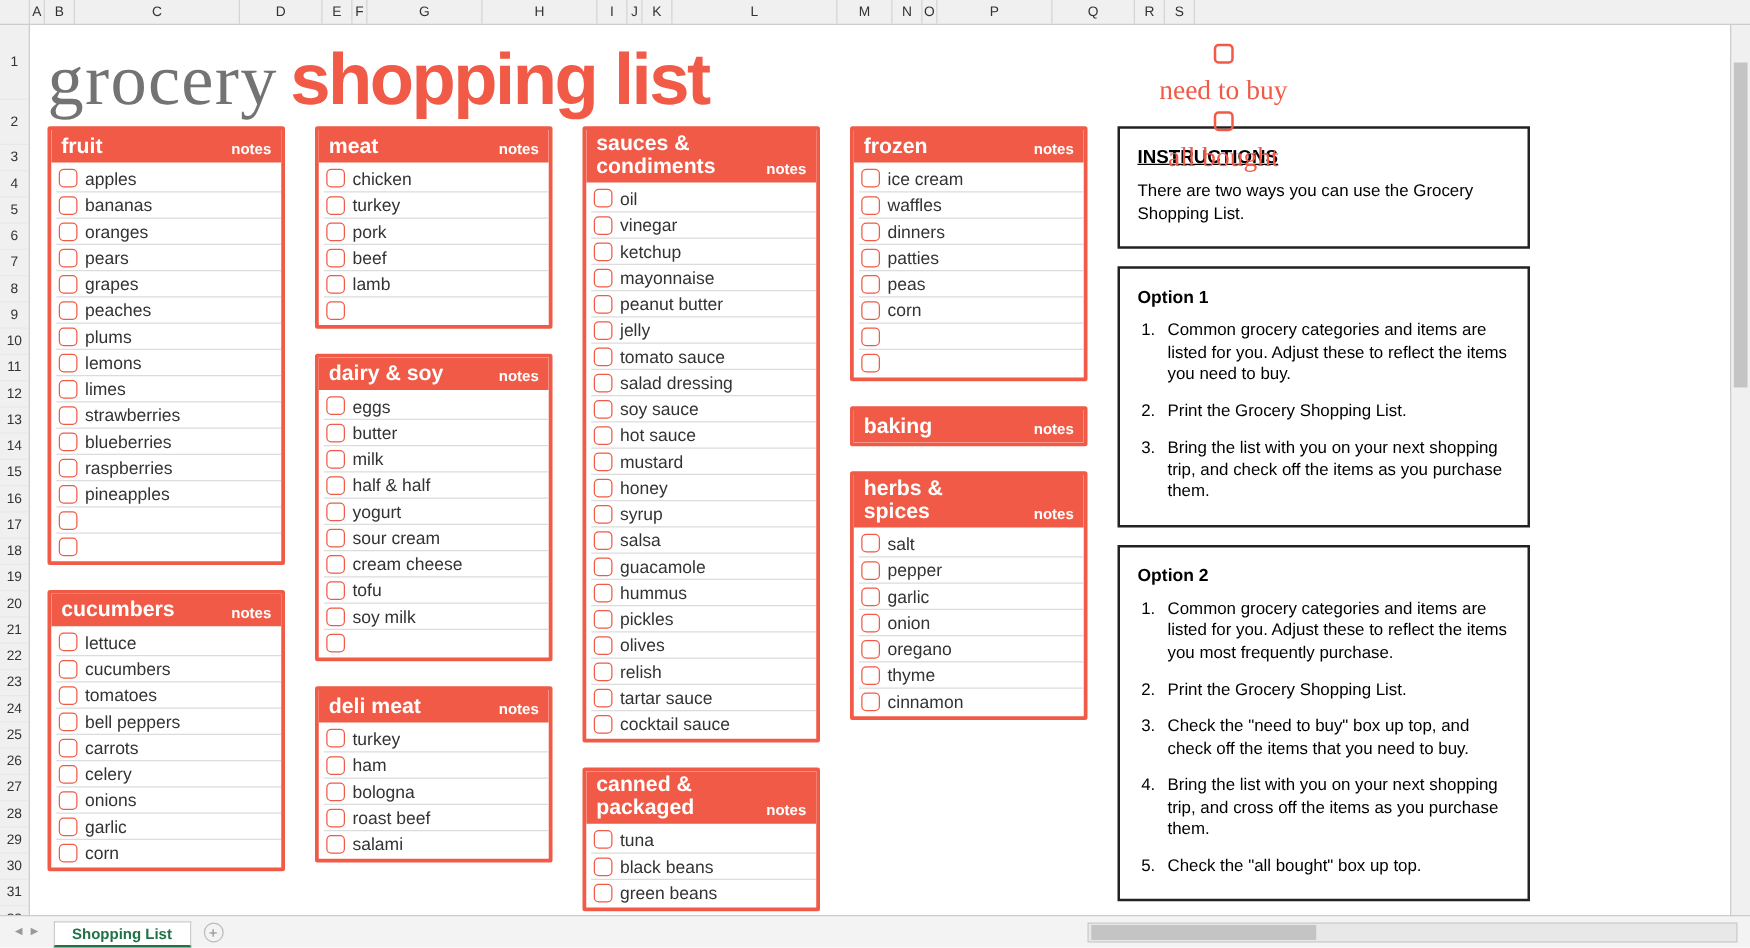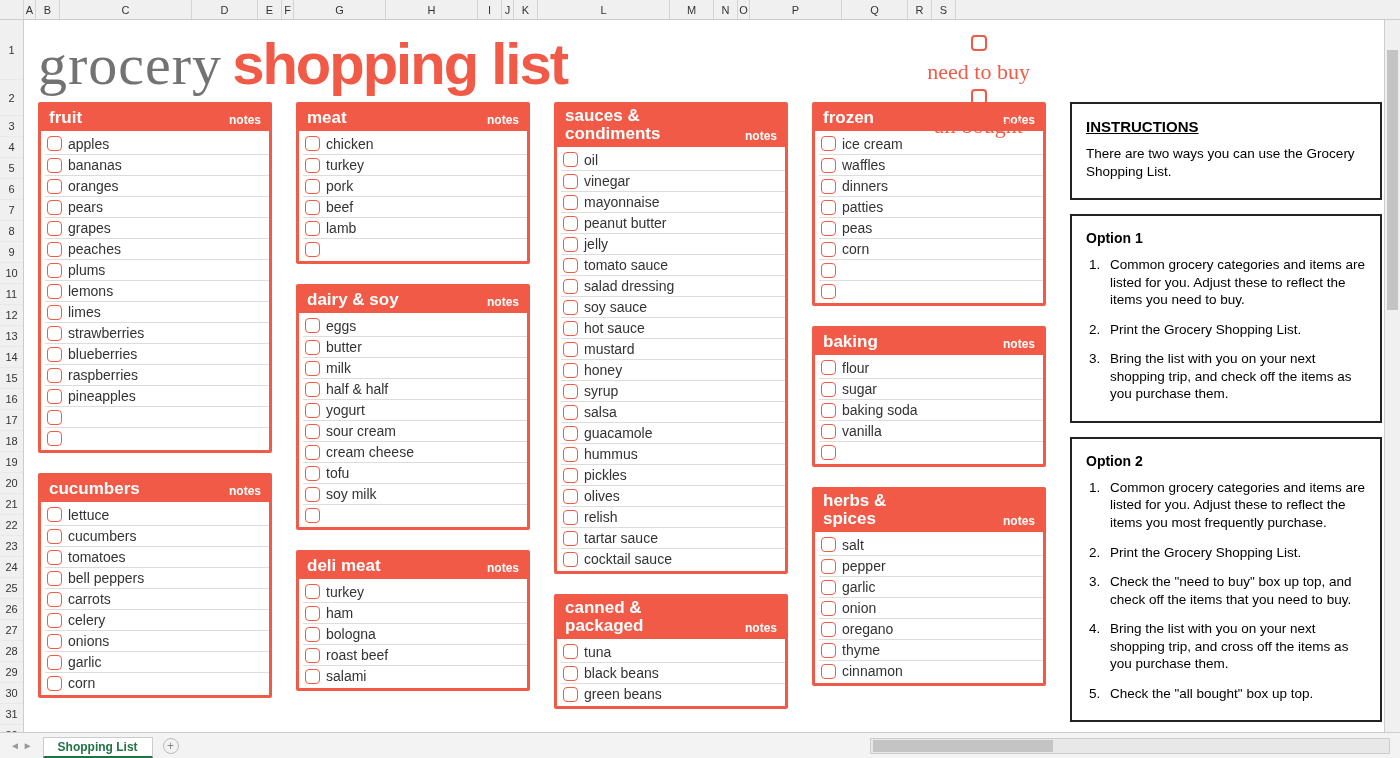--- a/index.html
+++ b/index.html
@@ -119,21 +119,21 @@
 .cards {
   display: flex;
   gap: 24px;
   align-items: flex-start;
 }
 .col { display: flex; flex-direction: column; gap: 20px; }
 
 .card {
   border: 3px solid #f05a46;
   border-radius: 2px;
-  width: 234px;
+  width: 190px;
   background: #fff;
   overflow: hidden;
 }
 .card-header {
   background: #f05a46;
   color: #fff;
   padding: 4px 8px 4px 8px;
   display: flex;
   justify-content: space-between;
   align-items: flex-end;
@@ -574,20 +574,24 @@
                   <div class="list-row">
                     <div class="checkbox"></div>
                     <span class="item-text">oil</span>
                   </div>
                   <div class="list-row">
                     <div class="checkbox"></div>
                     <span class="item-text">vinegar</span>
                   </div>
                   <div class="list-row">
                     <div class="checkbox"></div>
+                    <span class="item-text">ketchup</span>
+                  </div>
+                  <div class="list-row">
+                    <div class="checkbox"></div>
                     <span class="item-text">mayonnaise</span>
                   </div>
                   <div class="list-row">
                     <div class="checkbox"></div>
                     <span class="item-text">peanut butter</span>
                   </div>
                   <div class="list-row">
                     <div class="checkbox"></div>
                     <span class="item-text">jelly</span>
                   </div>
@@ -712,42 +716,20 @@
                   <div class="list-row">
                     <div class="checkbox"></div>
                     <span class="item-text"></span>
                   </div>
                 </div>
               </div>
               <div class="card">
                 <div class="card-header">
                   <div class="card-title">baking</div>
                   <div class="card-notes">notes</div>
-                </div>
-                <div class="card-body">
-                  <div class="list-row">
-                    <div class="checkbox"></div>
-                    <span class="item-text">flour</span>
-                  </div>
-                  <div class="list-row">
-                    <div class="checkbox"></div>
-                    <span class="item-text">sugar</span>
-                  </div>
-                  <div class="list-row">
-                    <div class="checkbox"></div>
-                    <span class="item-text">baking soda</span>
-                  </div>
-                  <div class="list-row">
-                    <div class="checkbox"></div>
-                    <span class="item-text">vanilla</span>
-                  </div>
-                  <div class="list-row">
-                    <div class="checkbox"></div>
-                    <span class="item-text"></span>
-                  </div>
                 </div>
               </div>
               <div class="card">
                 <div class="card-header tall">
                   <div class="card-title">herbs &amp;<br>spices</div>
                   <div class="card-notes">notes</div>
                 </div>
                 <div class="card-body">
                   <div class="list-row">
                     <div class="checkbox"></div>

